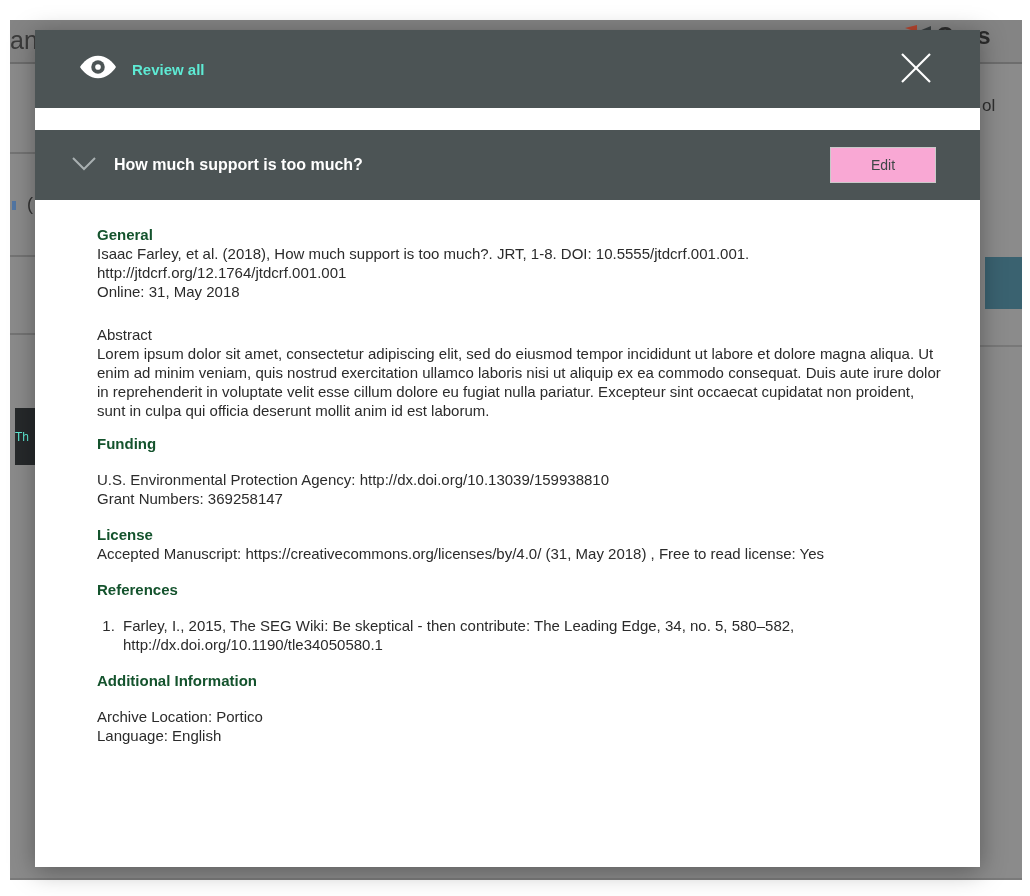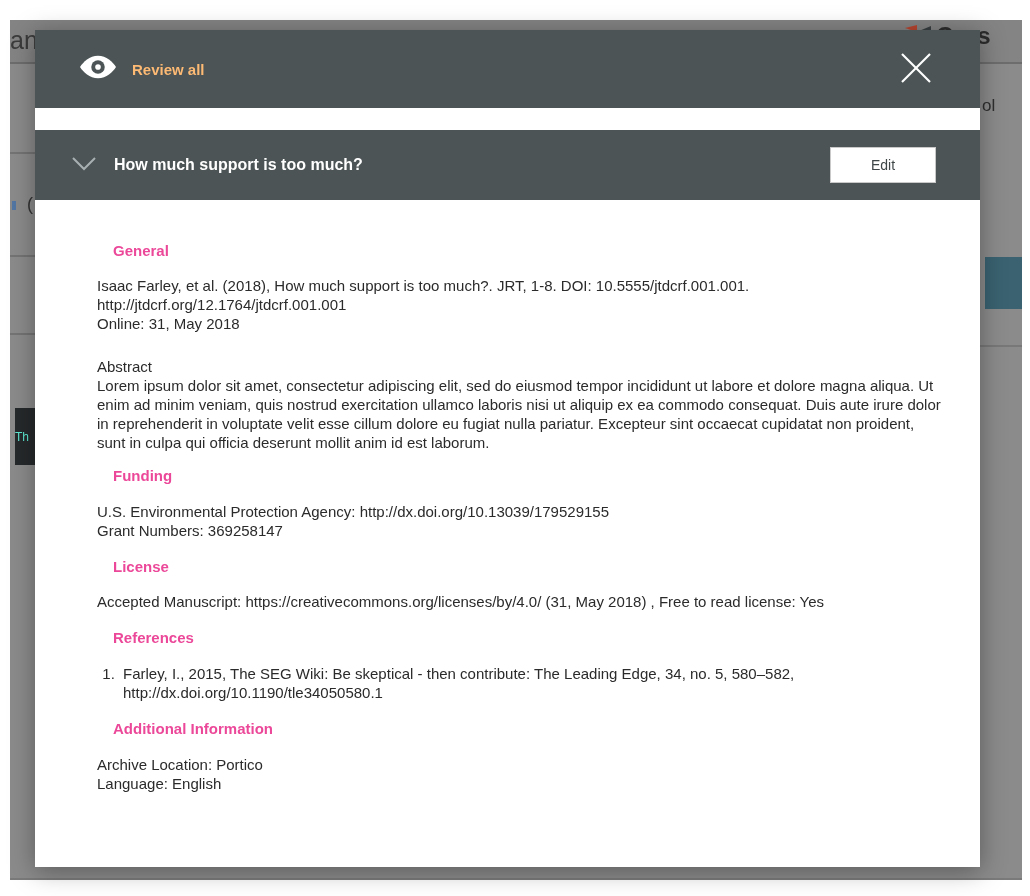--- a/index.html
+++ b/index.html
@@ -27,41 +27,41 @@
   
   .modal{
     position:absolute;left:35px;top:30px;width:945px;height:837px;
     display:flex;flex-direction:column;background:#ffffff;
     box-shadow:0 4px 24px rgba(0,0,0,0.35);
   }
   .modal-header{
     height:78px;flex:0 0 78px;background:#4c5455;
     display:flex;align-items:center;padding:0 42px 0 45px;box-sizing:border-box;
   }
-  .modal-header .title{color:#fdba74;font-size:15px;font-weight:bold;margin-left:16px;}
+  .modal-header .title{color:#5eead4;font-size:15px;font-weight:bold;margin-left:16px;}
   .close-btn{
     margin-left:auto;width:44px;height:44px;background:transparent;border:none;
     display:flex;align-items:center;justify-content:center;cursor:pointer;padding:0;
   }
   .white-gap{height:22px;flex:0 0 22px;background:#ffffff;}
   .accordion-bar{
     height:70px;flex:0 0 70px;background:#4c5455;
     display:flex;align-items:center;padding:0 44px 0 36px;box-sizing:border-box;cursor:pointer;
   }
   .accordion-bar .rec-title{color:#ffffff;font-size:16px;font-weight:bold;margin-left:17px;}
   .edit-btn{
-    margin-left:auto;width:106px;height:36px;background:#ffffff;border:1px solid #c9c9c9;
+    margin-left:auto;width:106px;height:36px;background:#f9a8d4;border:1px solid #c9c9c9;
     color:#3f4647;font-size:14px;display:flex;align-items:center;justify-content:center;cursor:pointer;
   }
   .modal-content{
     flex:1;background:#ffffff;overflow:hidden;
     padding:25px 34px 0 62px;box-sizing:border-box;
     font-size:15px;line-height:19px;color:#2b2b2b;
   }
-  .sec-h{font-weight:bold;color:#ec4899;margin:16px;}
+  .sec-h{font-weight:bold;color:#14532d;margin:0;}
   .modal-content p{margin:0;}
   .mt-cite{margin-top:17px;}
   .mt-online{margin-top:19px;}
   .mt-abstract{margin-top:24px;}
   .mt-funding-h{margin-top:14px;}
   .mt-std{margin-top:17px;}
   .license-p{max-width:800px;}
   ol.refs{margin:17px 0 11px 0;padding:0 0 0 22px;}
   ol.refs li{padding-left:4px;margin:0;}
 </style>
@@ -130,21 +130,21 @@
     <h4 class="sec-h">General</h4>
     <p class="mt-cite">Isaac Farley, et al. (2018), How much support is too much?. JRT, 1-8. DOI: 10.5555/jtdcrf.001.001. http://jtdcrf.org/12.1764/jtdcrf.001.001</p>
     <p class="mt-online">Online: 31, May 2018</p>
     <div class="mt-abstract">
       <p>Abstract</p>
       <p>Lorem ipsum dolor sit amet, consectetur adipiscing elit, sed do eiusmod tempor incididunt ut labore et dolore magna aliqua. Ut enim ad minim veniam, quis nostrud exercitation ullamco laboris nisi ut aliquip ex ea commodo consequat. Duis aute irure dolor in reprehenderit in voluptate velit esse cillum dolore eu fugiat nulla pariatur. Excepteur sint occaecat cupidatat non proident, sunt in culpa qui officia deserunt mollit anim id est laborum.</p>
     </div>
 
     <h4 class="sec-h mt-funding-h">Funding</h4>
     <div class="mt-std">
-      <p>U.S. Environmental Protection Agency: http://dx.doi.org/10.13039/179529155</p>
+      <p>U.S. Environmental Protection Agency: http://dx.doi.org/10.13039/159938810</p>
       <p>Grant Numbers: 369258147</p>
     </div>
 
     <h4 class="sec-h mt-std">License</h4>
     <p class="mt-std license-p">Accepted Manuscript: https://creativecommons.org/licenses/by/4.0/ (31, May 2018) , Free to read license: Yes</p>
 
     <h4 class="sec-h mt-std">References</h4>
     <ol class="refs">
       <li>Farley, I., 2015, The SEG Wiki: Be skeptical - then contribute: The Leading Edge, 34, no. 5, 580–582, http://dx.doi.org/10.1190/tle34050580.1</li>
     </ol>

